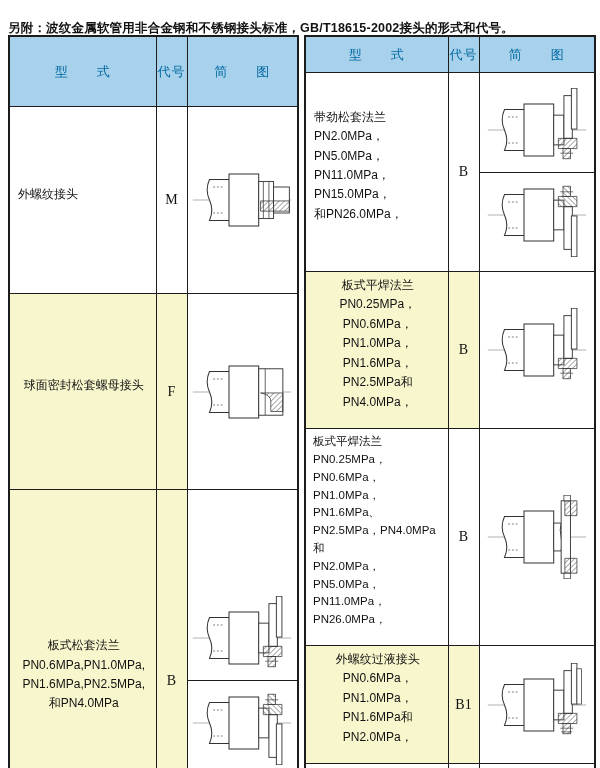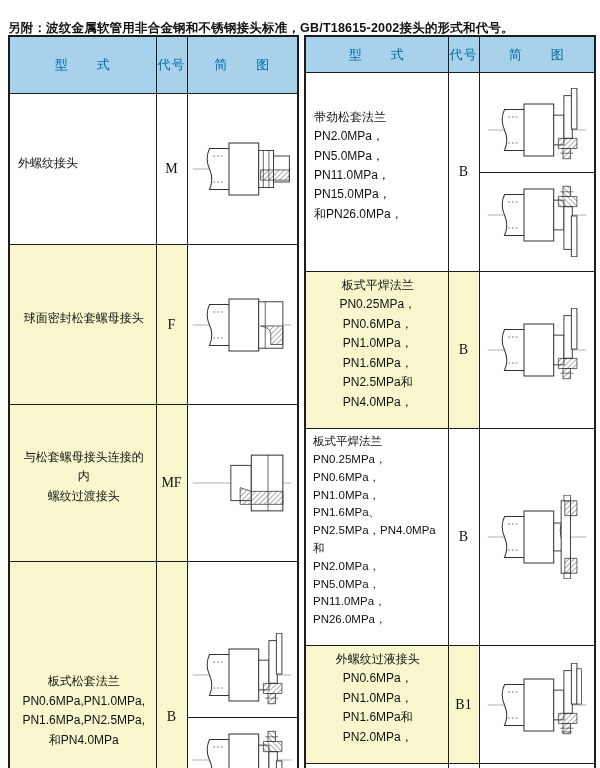--- a/index.html
+++ b/index.html
@@ -93,41 +93,20 @@
                   </pattern>
                 </defs>
                 <line x1="3" y1="45" x2="109" y2="45" stroke="#888" stroke-width="0.7"></line>
                 <path d="M42 23 H21 Q16 34 21 45 Q26 56 21 67 H42" fill="#fff" stroke="#333" stroke-width="1.1"></path>
                 <line x1="25" y1="31" x2="36" y2="31" stroke="#333" stroke-width="0.7" stroke-dasharray="2 2"></line>
                 <line x1="25" y1="59" x2="36" y2="59" stroke="#333" stroke-width="0.7" stroke-dasharray="2 2"></line>
                 <rect x="42" y="17" width="32" height="56" fill="#fff" stroke="#333" stroke-width="1.1"></rect>
                 <rect x="74" y="20" width="26" height="50" fill="#fff" stroke="#333"></rect>
                 <line x1="81" y1="20" x2="81" y2="70" stroke="#333" stroke-width="0.8"></line>
                 <path d="M76 46 q11 2 11 9 v11 h13 v-20 z" fill="url(#h)" stroke="#333" stroke-width="0.8"></path>
-              </svg>
-            </div>
-          </td>
-    </tr>
-    <tr style="height:100px" class="yellow">
-      <td class="type">与松套螺母接头连接的内
-螺纹过渡接头</td>
-      <td class="code">MF</td>
-      <td class="diag">
-            <div class="diag-box">
-              <svg viewBox="0 0 112 90" preserveAspectRatio="xMidYMid meet">
-                <defs>
-                  <pattern id="h" patternUnits="userSpaceOnUse" width="4" height="4" patternTransform="rotate(45)">
-                    <line x1="0" y1="0" x2="0" y2="4" stroke="#555" stroke-width="1.1"></line>
-                  </pattern>
-                </defs>
-                <line x1="3" y1="45" x2="109" y2="45" stroke="#888" stroke-width="0.7"></line>
-                <rect x="44" y="26" width="22" height="38" fill="#fff" stroke="#333"></rect>
-                <rect x="66" y="15" width="34" height="60" fill="#fff" stroke="#333" stroke-width="1.1"></rect>
-                <line x1="84" y1="15" x2="84" y2="75" stroke="#333" stroke-width="0.8"></line>
-                <path d="M54 50 l12 4 h34 v14 h-46 z" fill="url(#h)" stroke="#333" stroke-width="0.8"></path>
               </svg>
             </div>
           </td>
     </tr>
     <tr style="height:197px" class="yellow">
       <td class="type">板式松套法兰
 PN0.6MPa,PN1.0MPa,
 PN1.6MPa,PN2.5MPa,
 和PN4.0MPa</td>
       <td class="code">B</td>

